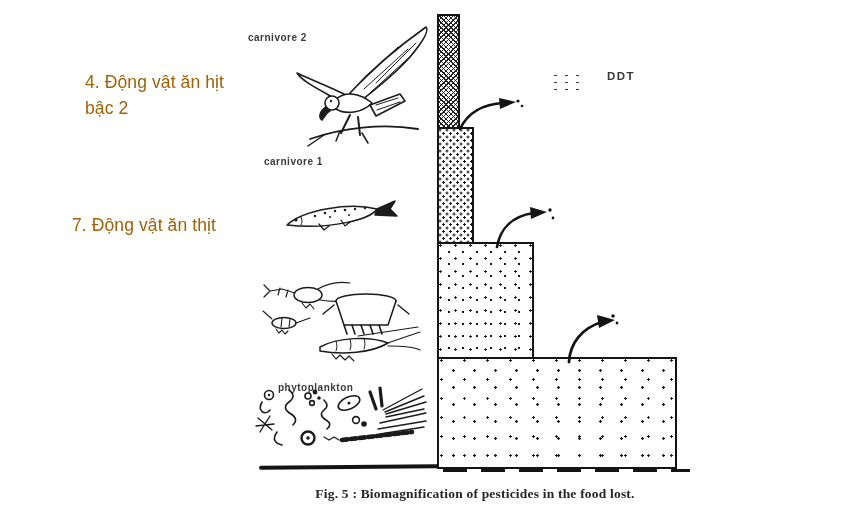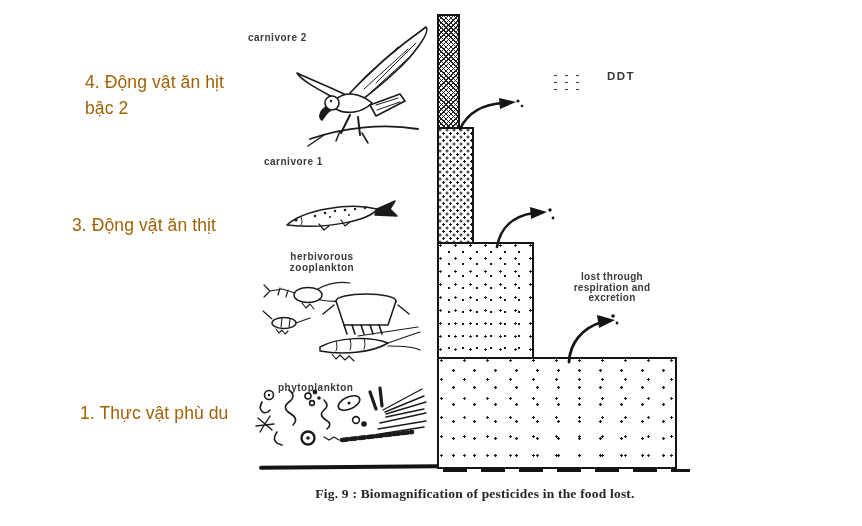--- a/index.html
+++ b/index.html
@@ -60,32 +60,25 @@
 </head>
 <body>
 
 <div class="stage">
 
   <div class="vn" style="left:85px;top:69px">
     <div>4. Động vật ăn hịt</div>
     <div>bậc 2</div>
   </div>
   <div class="vn" style="left:72px;top:212px">
-    <div>3. Động vật ăn thịt</div>
-  </div>
-  <div class="vn" style="left:80px;top:400px">
-    <div>1. Thực vật phù du</div>
+    <div>7. Động vật ăn thịt</div>
   </div>
 
   <div class="en scan" style="left:248px;top:32px">carnivore 2</div>
   <div class="en scan" style="left:264px;top:156px">carnivore 1</div>
-  <div class="en scan center" style="left:278px;top:251px;width:88px">
-    <div>herbivorous</div>
-    <div>zooplankton</div>
-  </div>
   <div class="en scan" style="left:278px;top:382px">phytoplankton</div>
 
   <svg class="abs" style="left:292px;top:21px" width="146" height="129" viewBox="0 0 146 129" fill="none" stroke="#1b1b1b" stroke-width="1.6" stroke-linecap="round" stroke-linejoin="round">
     <path d="M58,72 C78,50 106,26 134,6 C138,10 128,24 118,36 C104,52 84,68 66,82 Z" fill="#fff"></path>
     <path d="M72,68 L116,28 M78,72 L122,32 M66,64 L106,26 M84,62 L124,22" stroke-width="1"></path>
     <path d="M54,74 C38,66 22,60 5,52 C10,60 26,68 44,78 Z" fill="#fff"></path>
     <path d="M44,78 C54,70 68,72 80,82 C70,92 54,94 44,88 Z" fill="#fff"></path>
     <circle cx="40" cy="82" r="7" fill="#fff"></circle>
     <circle cx="39" cy="80" r="1.2" fill="#1b1b1b" stroke="none"></circle>
     <path d="M34,86 C28,90 26,96 30,99 C33,95 35,91 38,90 Z" fill="#1b1b1b"></path>
@@ -162,25 +155,20 @@
   <div class="bar d4" style="left:437px;top:14px;width:23px;height:115px"></div>
 
   <div class="ground-left"></div>
   <div class="ground-dashes"></div>
 
   <div class="legend">
     <span class="ddt-swatch"></span>
     <span class="ddt-label">DDT</span>
   </div>
 
-  <div class="loss scan">
-    <div>lost through</div>
-    <div>respiration and</div>
-    <div>excretion</div>
-  </div>
 
   <svg class="abs" style="left:456px;top:95px" width="70" height="40" viewBox="0 0 70 40">
     <path d="M4,34 C12,17 28,9 48,8" fill="none" stroke="#141414" stroke-width="2.6" stroke-linecap="round"></path>
     <polygon points="43,3 60,7 44,14" fill="#141414"></polygon>
     <circle cx="62" cy="6" r="1.6" fill="#141414"></circle>
       <circle cx="66" cy="11" r="1.3" fill="#141414"></circle>
   </svg>
   <svg class="abs" style="left:490px;top:203px" width="72" height="46" viewBox="0 0 72 46">
     <path d="M7,44 C10,26 22,13 44,10" fill="none" stroke="#141414" stroke-width="2.6" stroke-linecap="round"></path>
     <polygon points="40,4 57,9 41,16" fill="#141414"></polygon>
@@ -188,17 +176,17 @@
       <circle cx="63" cy="15" r="1.4" fill="#141414"></circle>
   </svg>
   <svg class="abs" style="left:560px;top:310px" width="66" height="55" viewBox="0 0 66 55">
     <path d="M9,52 C10,33 22,18 42,12" fill="none" stroke="#141414" stroke-width="2.8" stroke-linecap="round"></path>
     <polygon points="37,5 55,10 39,18" fill="#141414"></polygon>
     <circle cx="53" cy="6" r="1.8" fill="#141414"></circle>
       <circle cx="57" cy="13" r="1.4" fill="#141414"></circle>
   </svg>
 
   <div class="caption">
-    <span>Fig. 9 :</span>
+    <span>Fig. 5 :</span>
     <span>Biomagnification of pesticides in the food lost.</span>
   </div>
 
 </div>
 
 </body></html>

